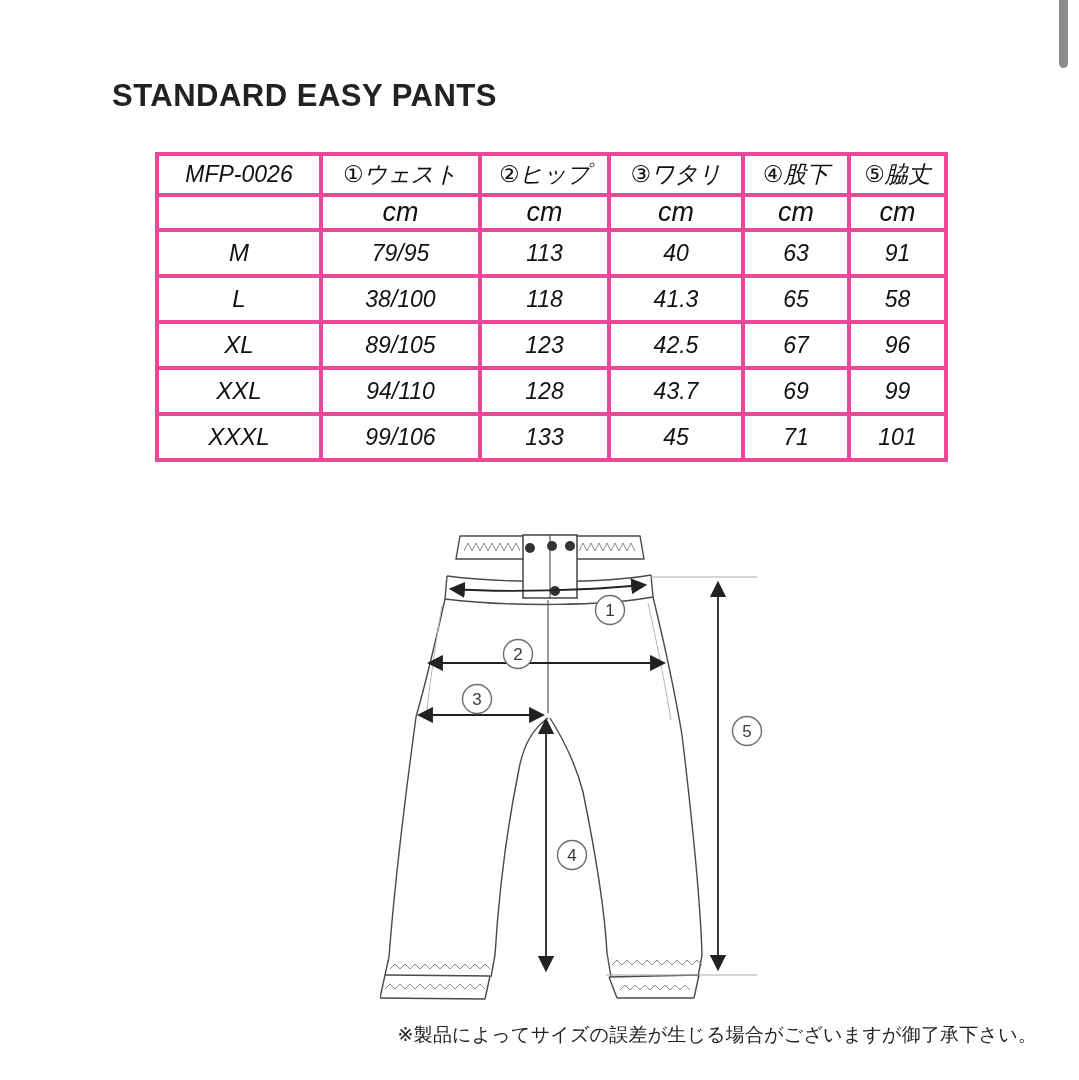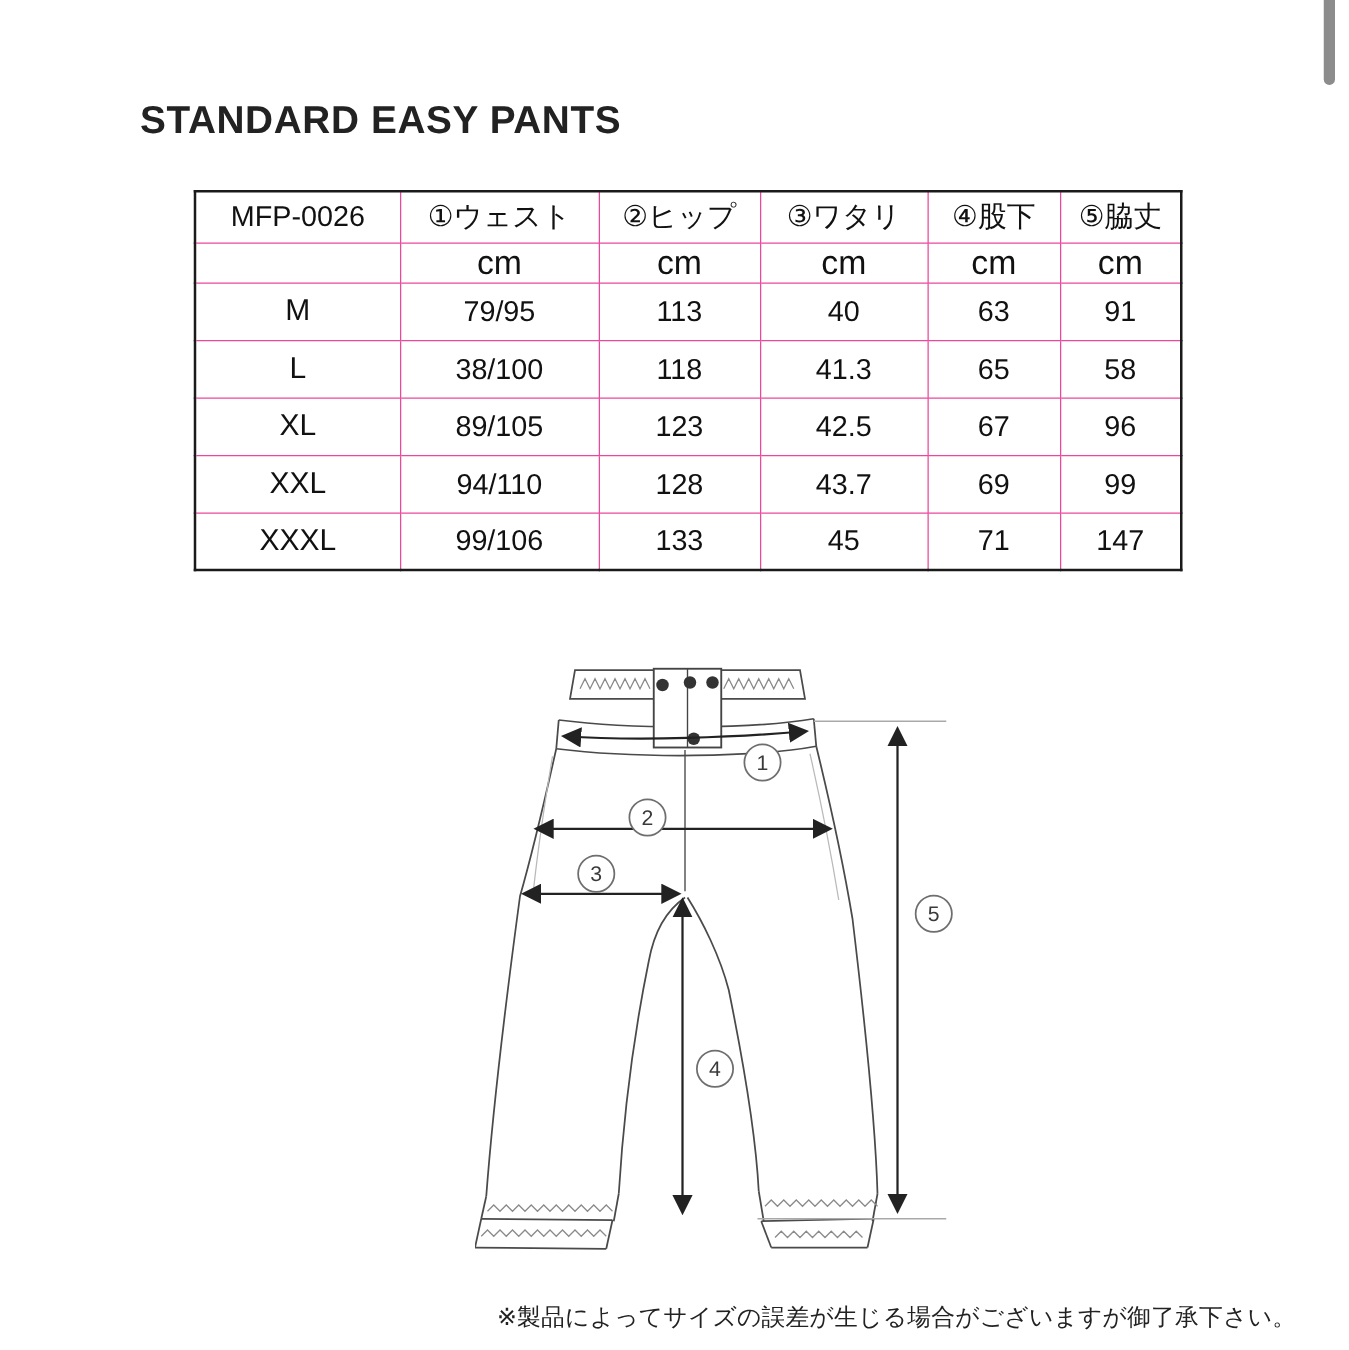--- a/index.html
+++ b/index.html
@@ -20,34 +20,34 @@
     width: 9px; height: 68px;
     background: #8c8c8c; border-radius: 0 0 5px 5px;
   }
   table.size-table {
     position: absolute; left: 155px; top: 152px;
     width: 789px; height: 297px;
     border-collapse: collapse; table-layout: fixed;
     border: 2px solid #1a1a1a;
   }
   table.size-table td {
-    border: 1px solid #ec4899;
+    border: 4px solid #ec4899;
     text-align: center; vertical-align: middle;
     font-size: 23px; color: #111; padding: 0;
-    white-space: nowrap; overflow: hidden;
+    white-space: nowrap; overflow: hidden; font-style: italic;
   }
   tr.hdr-row  { height: 41px; }
   tr.unit-row { height: 28px; }
   tr.unit-row td { font-size: 27px; }
   tr.data-row { height: 46px; }
   tr.data-row td.size-cell { font-size: 24px; }
   .diagram-wrap { position: absolute; left: 380px; top: 505px; width: 400px; height: 515px; }
   .footnote {
     position: absolute; right: 42px; top: 1022px;
-    font-size: 19px; color: #222; letter-spacing: 0.2px; margin-top: 19px;
+    font-size: 19px; color: #222; letter-spacing: 0.2px;
   }
 </style>
 </head>
 <body>
 
 <div class="scrollbar-thumb"></div>
 
 <h1 class="page-title">STANDARD EASY PANTS</h1>
 
 <table class="size-table">
@@ -107,21 +107,21 @@
       <td>43.7</td>
       <td>69</td>
       <td>99</td>
     </tr>
     <tr class="data-row">
       <td class="size-cell">XXXL</td>
       <td>99/106</td>
       <td>133</td>
       <td>45</td>
       <td>71</td>
-      <td>147</td>
+      <td>101</td>
     </tr>
   </tbody>
 </table>
 
 <div class="diagram-wrap">
 <svg width="400" height="515" viewBox="0 0 400 515" xmlns="http://www.w3.org/2000/svg">
   <defs>
     <marker id="ah" viewBox="0 0 10 10" refX="8" refY="5" markerWidth="9" markerHeight="9" orient="auto-start-reverse">
       <path d="M0 0 L10 5 L0 10 z" fill="#222"></path>
     </marker>

